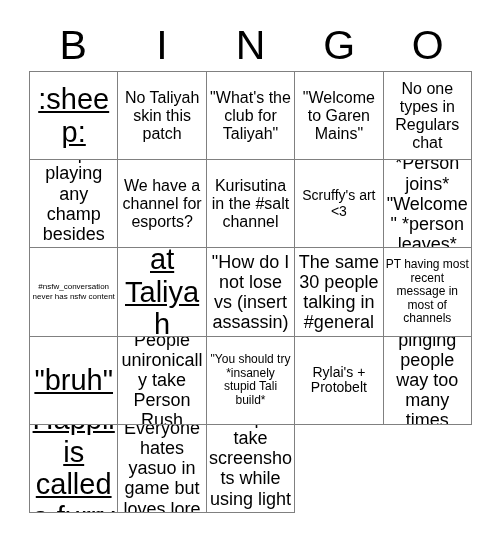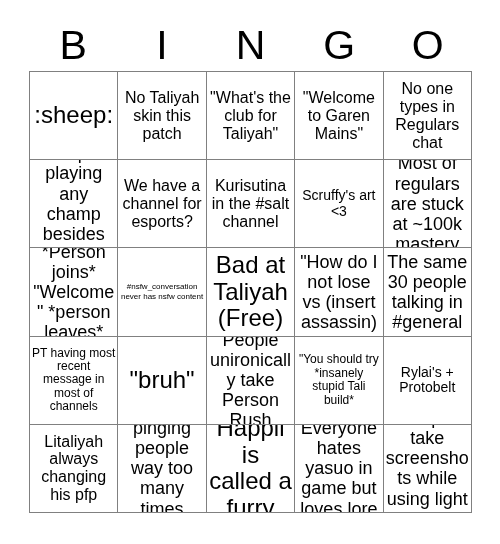--- a/index.html
+++ b/index.html
@@ -70,21 +70,21 @@
   }
   .cell .txt {
     display: block;
     width: 100%;
     line-height: 1.12;
     word-wrap: break-word;
     overflow-wrap: break-word;
     hyphens: none;
   }
   
-  .s-xl .txt { font-size: 24px; }
+  .s-xl .txt { font-size: 29px; text-decoration: underline; }
   .s-lg .txt { font-size: 14px; }
   .s-md .txt { font-size: 16px; }
   .s-sm .txt { font-size: 18px; }
   .s-xs .txt { font-size: 12px; }
   .s-tiny .txt { font-size: 8px; line-height: 1.25; }
 </style>
 </head>
 <body style="background: rgb(255, 255, 255); color: rgb(0, 0, 0);">
 
 <div id="card">
@@ -120,23 +120,20 @@
       </div>
     <div class="cell s-md" style="border-right-color: rgb(128, 128, 128); border-bottom-color: rgb(128, 128, 128);">
         <span class="txt">We have a channel for esports?</span>
       </div>
     <div class="cell s-md" style="border-right-color: rgb(128, 128, 128); border-bottom-color: rgb(128, 128, 128);">
         <span class="txt">Kurisutina in the #salt channel</span>
       </div>
     <div class="cell s-lg" style="border-right-color: rgb(128, 128, 128); border-bottom-color: rgb(128, 128, 128);">
         <span class="txt">Scruffy's art &lt;3</span>
       </div>
-    <div class="cell s-sm" style="border-right-color: rgb(128, 128, 128); border-bottom-color: rgb(128, 128, 128);">
-        <span class="txt">Most of regulars are stuck at ~100k mastery</span>
-      </div>
 
     <div class="cell s-sm" style="border-right-color: rgb(128, 128, 128); border-bottom-color: rgb(128, 128, 128);">
         <span class="txt">*Person joins* "Welcome" *person leaves*</span>
       </div>
     <div class="cell s-tiny" style="border-right-color: rgb(128, 128, 128); border-bottom-color: rgb(128, 128, 128);">
         <span class="txt">#nsfw_conversation never has nsfw content</span>
       </div>
     <div class="cell s-xl" style="border-right-color: rgb(128, 128, 128); border-bottom-color: rgb(128, 128, 128);">
         <span class="txt">Bad at Taliyah (Free)</span>
       </div>
@@ -156,23 +153,20 @@
     <div class="cell s-sm" style="border-right-color: rgb(128, 128, 128); border-bottom-color: rgb(128, 128, 128);">
         <span class="txt">People unironically take Person Rush</span>
       </div>
     <div class="cell s-xs" style="border-right-color: rgb(128, 128, 128); border-bottom-color: rgb(128, 128, 128);">
         <span class="txt">"You should try *insanely stupid Tali build*</span>
       </div>
     <div class="cell s-lg" style="border-right-color: rgb(128, 128, 128); border-bottom-color: rgb(128, 128, 128);">
         <span class="txt">Rylai's + Protobelt</span>
       </div>
 
-    <div class="cell s-md" style="border-right-color: rgb(128, 128, 128); border-bottom-color: rgb(128, 128, 128);">
-        <span class="txt">Litaliyah always changing his pfp</span>
-      </div>
     <div class="cell s-sm" style="border-right-color: rgb(128, 128, 128); border-bottom-color: rgb(128, 128, 128);">
         <span class="txt">pinging people way too many times</span>
       </div>
     <div class="cell s-xl" style="border-right-color: rgb(128, 128, 128); border-bottom-color: rgb(128, 128, 128);">
         <span class="txt">Happli is called a furry</span>
       </div>
     <div class="cell s-sm" style="border-right-color: rgb(128, 128, 128); border-bottom-color: rgb(128, 128, 128);">
         <span class="txt">Everyone hates yasuo in game but loves lore</span>
       </div>
     <div class="cell s-sm" style="border-right-color: rgb(128, 128, 128); border-bottom-color: rgb(128, 128, 128);">

